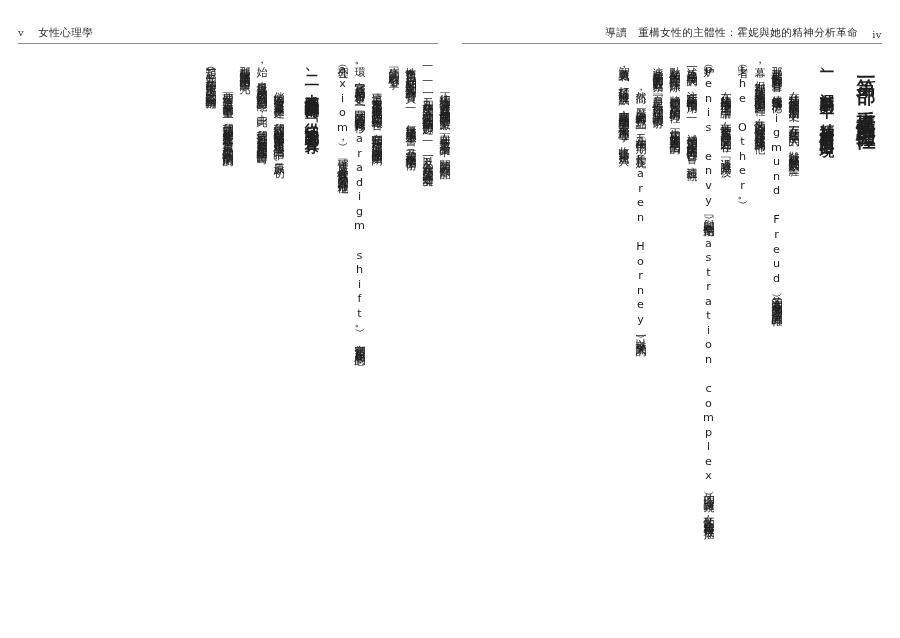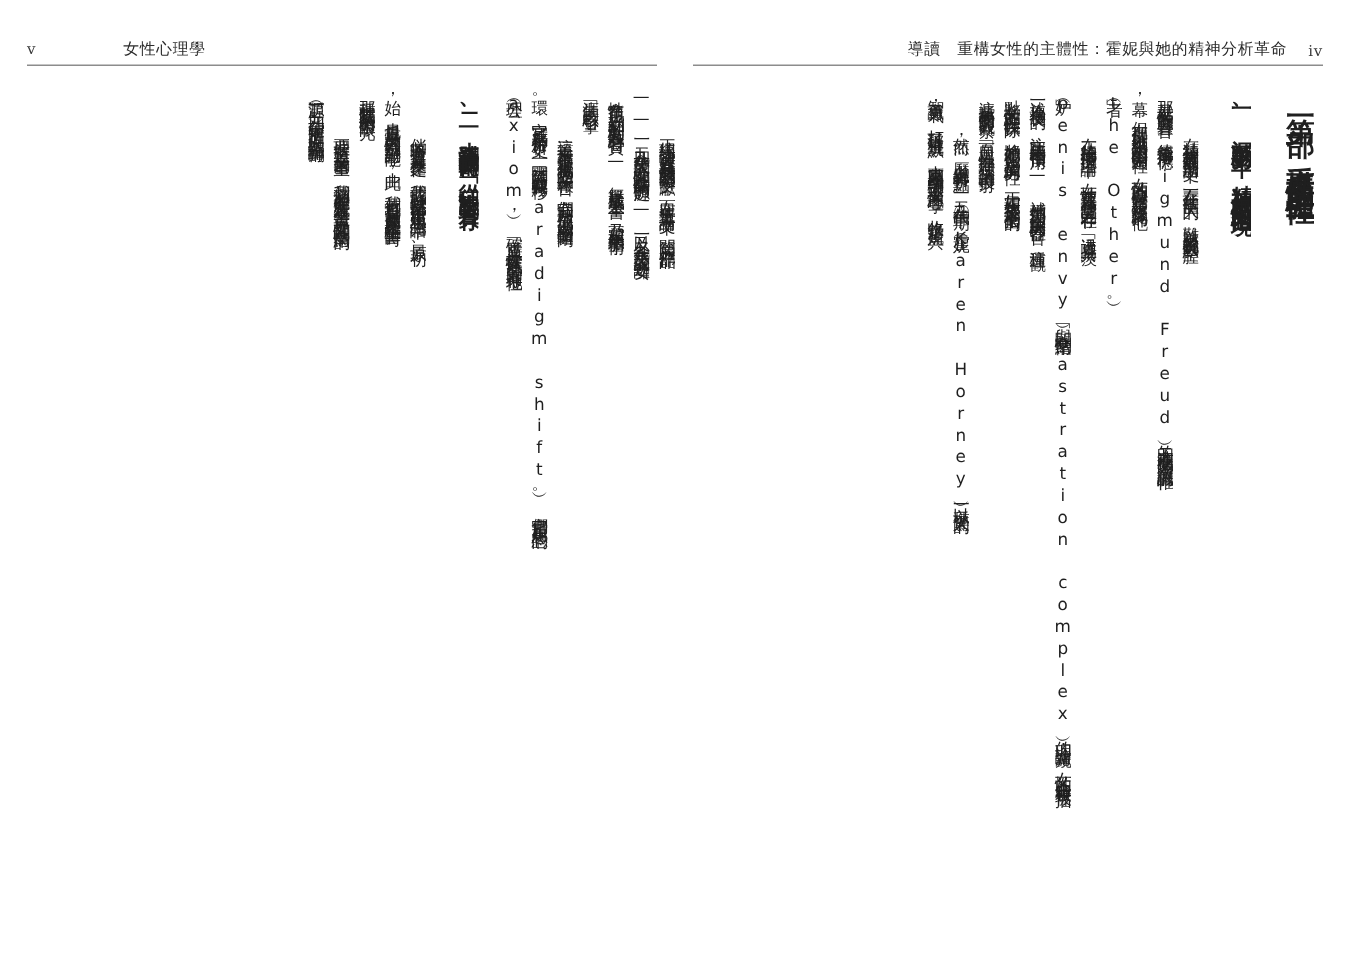--- a/index.html
+++ b/index.html
@@ -42,21 +42,20 @@
     align-items: flex-end;
     gap: 14px;
   }
   .folio {
     font-size: 10px;
     color: #3a3a3a;
     font-family: "DejaVu Serif", "Liberation Serif", serif;
   }
   .runhead-title {
     font-size: 10.5px;
-    margin-left: 44px;
   }
   .rule {
     position: absolute;
     height: 1px;
     background: #8c8c8c;
     top: 43px;
   }
   .rule-left { left: 18px; width: 420px; }
   .rule-right { right: 18px; width: 420px; }
 

